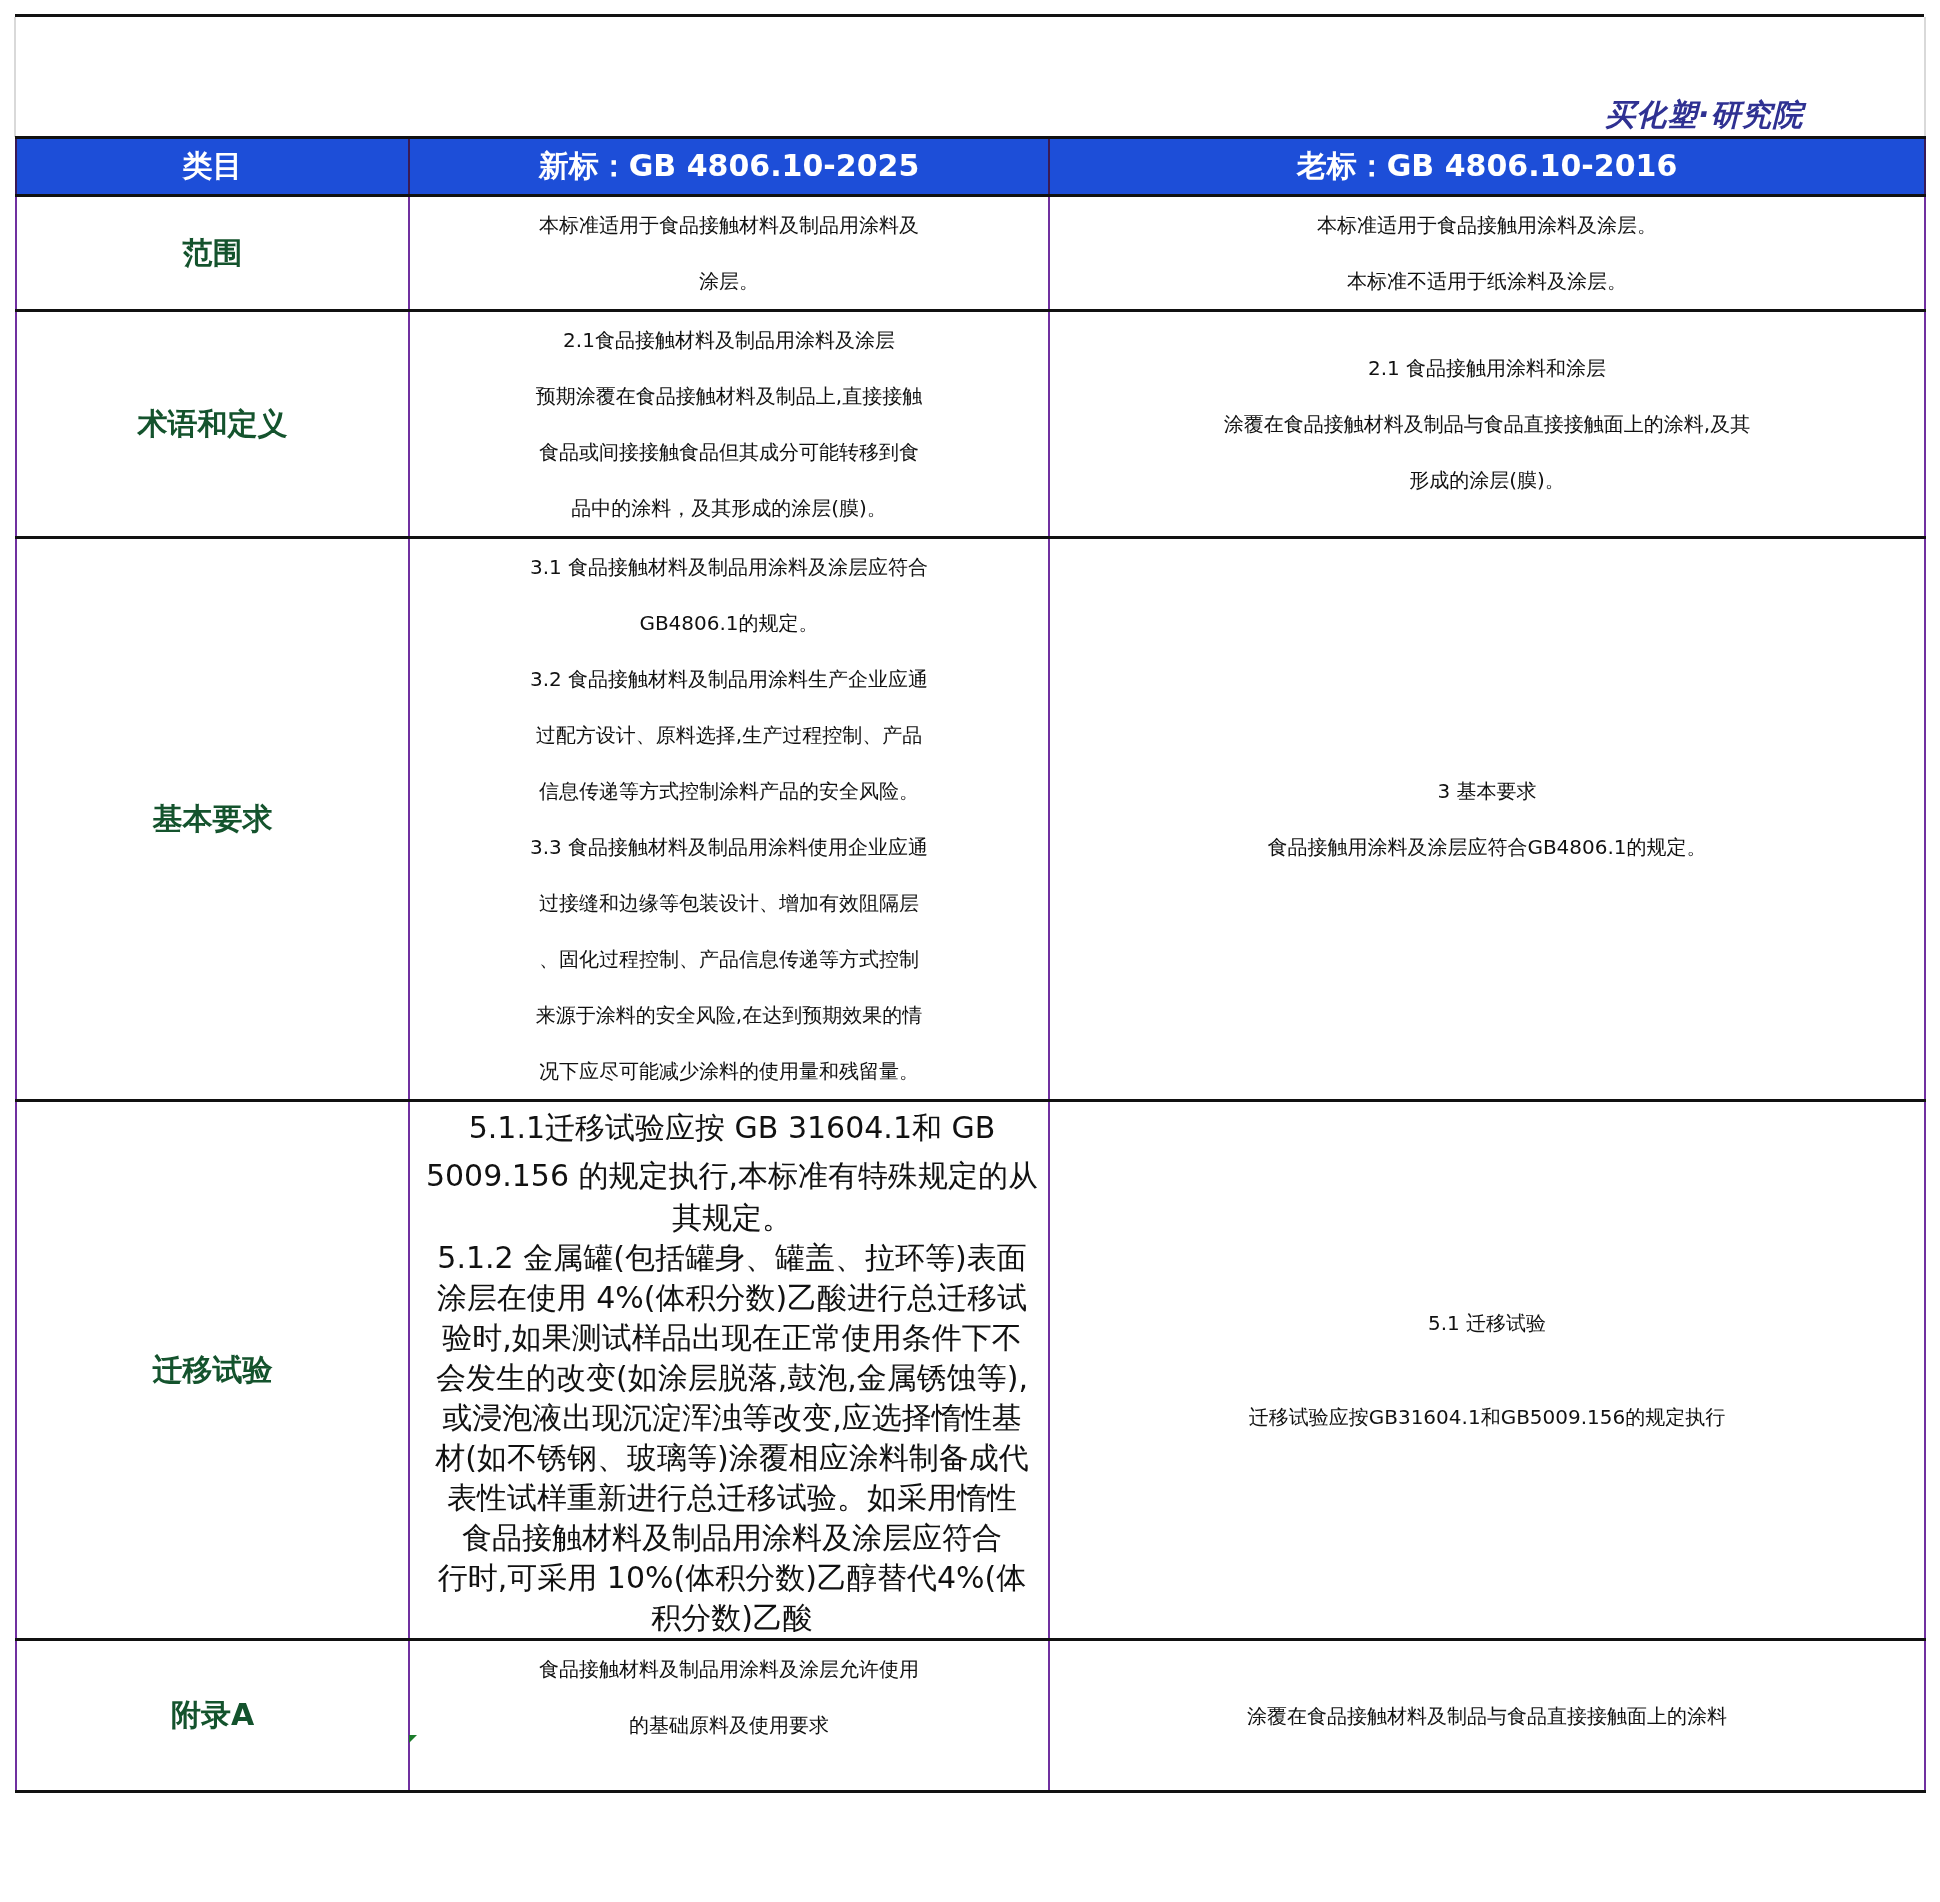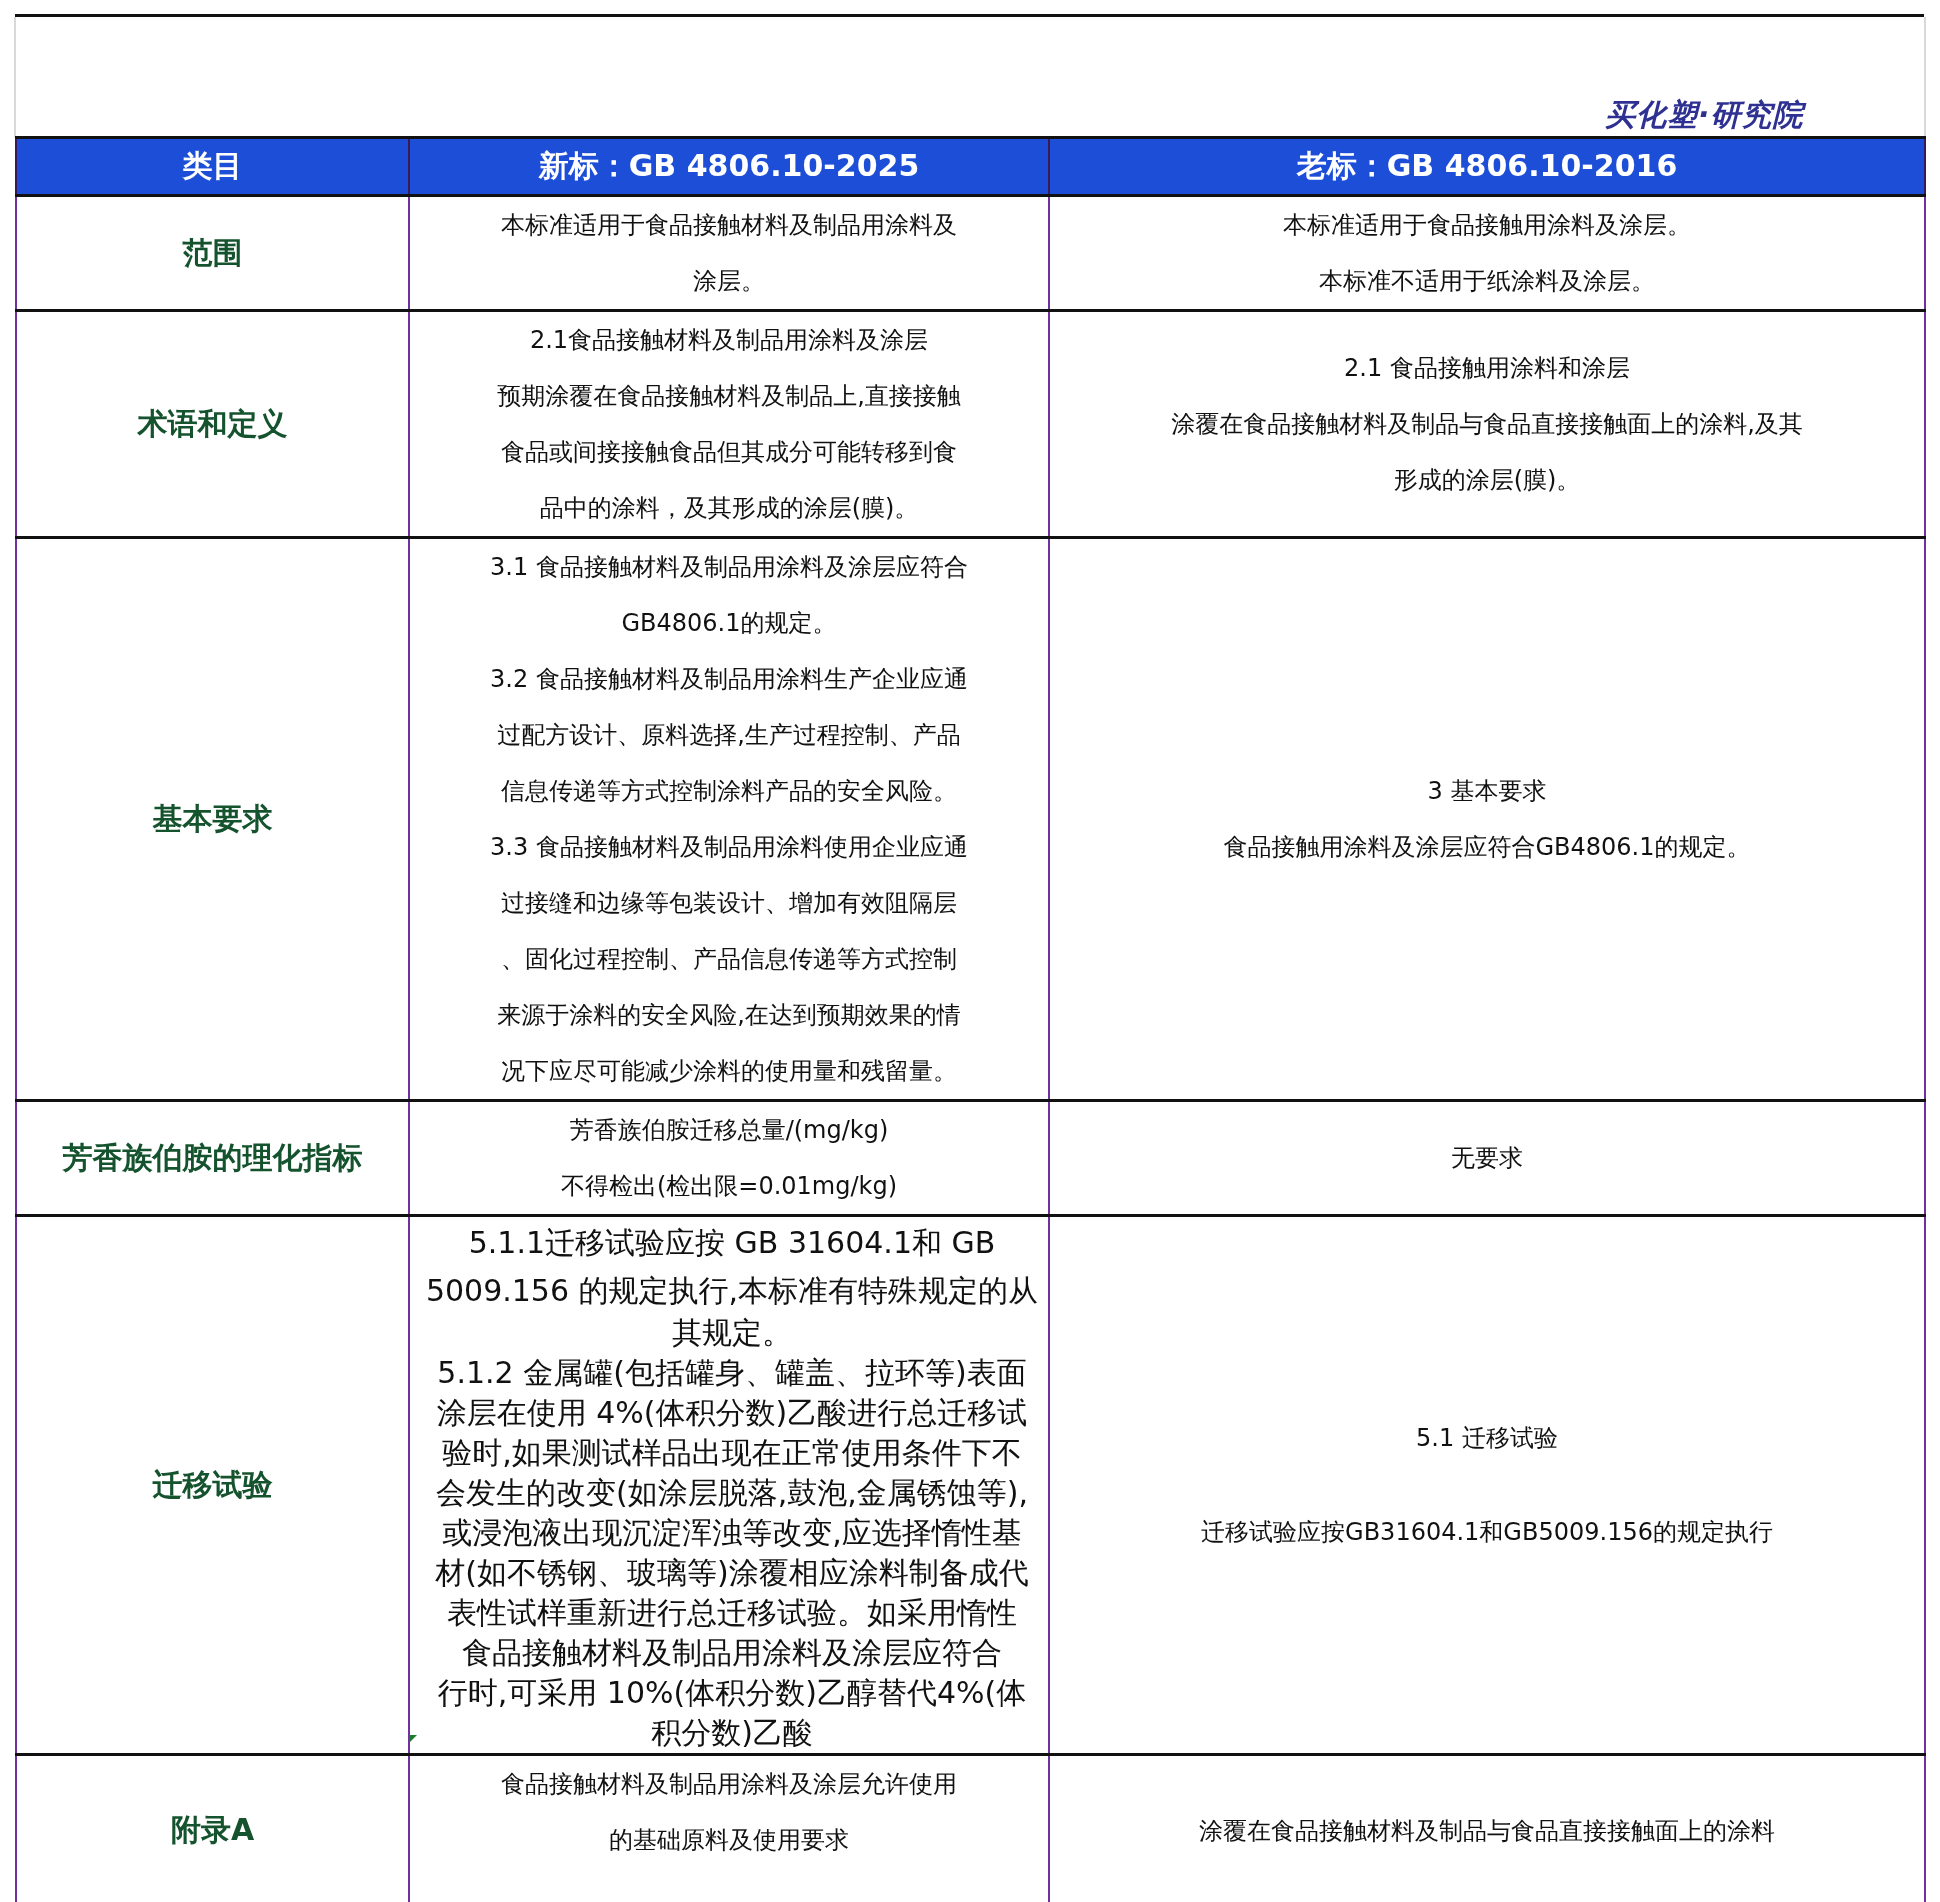--- a/index.html
+++ b/index.html
@@ -21,21 +21,21 @@
   table.cmp { position:absolute; left:15px; top:136px; width:1909px; border-collapse:collapse; table-layout:fixed; }
   table.cmp th, table.cmp td { padding:0; text-align:center; vertical-align:middle; }
   table.cmp thead th { background:#1d4ed8; color:#fff; font-size:30px; font-weight:bold; height:55px;
                        border-top:3px solid #111; border-bottom:3px solid #111; }
   table.cmp thead th + th { border-left:2px solid #3a1a55;text-align:center; }
   table.cmp thead th:first-child { border-left:2px solid #3a1a55; }
   table.cmp thead th:last-child { border-right:2px solid #3a1a55; }
   table.cmp tbody td { border-bottom:3px solid #111; border-left:2px solid #7030a0; }
   table.cmp tbody td:last-child { border-right:2px solid #7030a0; }
   td.cat { font-size:30px; font-weight:bold; color:#14532d; }
-  td.txt { font-size:24px; line-height:56px; color:#111; }
+  td.txt { font-size:20px; line-height:56px; color:#111; }
   td.txt .line { display:block; white-space:nowrap; }
   td.txt.dense { line-height:40px; font-size:30px;padding-left:6px; }
   td.txt.dense .line { white-space:nowrap; }
   .gap { display:block; height:38px; }
   .corner-mark { position:absolute; left:409px; top:1735px; width:0; height:0;
                  border-top:8px solid #1b7b2a; border-right:8px solid transparent; }
 </style>
 </head>
 <body>
 
@@ -105,30 +105,20 @@
           <span class="line">、固化过程控制、产品信息传递等方式控制</span>
           <span class="line">来源于涂料的安全风险,在达到预期效果的情</span>
           <span class="line">况下应尽可能减少涂料的使用量和残留量。</span>
         </td>
         <td class="txt">
           <span class="line">3 基本要求</span>
           <span class="line">食品接触用涂料及涂层应符合GB4806.1的规定。</span>
         </td>
       </tr>
 
-      <tr style="height:110px">
-        <td class="cat">芳香族伯胺的理化指标</td>
-        <td class="txt">
-          <span class="line">芳香族伯胺迁移总量/(mg/kg)</span>
-          <span class="line">不得检出(检出限=0.01mg/kg)</span>
-        </td>
-        <td class="txt">
-          <span class="line">无要求</span>
-        </td>
-      </tr>
 
       <tr style="height:534px">
         <td class="cat">迁移试验</td>
         <td class="txt dense">
           <span class="line" style="line-height:52px">5.1.1迁移试验应按 GB 31604.1和 GB</span>
           <span class="line" style="line-height:44px">5009.156 的规定执行,本标准有特殊规定的从</span>
           <span class="line">其规定。</span>
           <span class="line">5.1.2 金属罐(包括罐身、罐盖、拉环等)表面</span>
           <span class="line">涂层在使用 4%(体积分数)乙酸进行总迁移试</span>
           <span class="line">验时,如果测试样品出现在正常使用条件下不</span>

